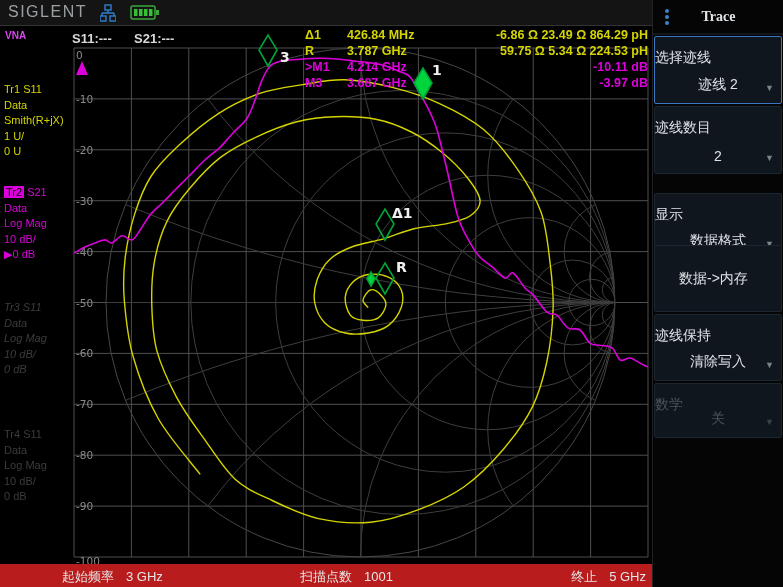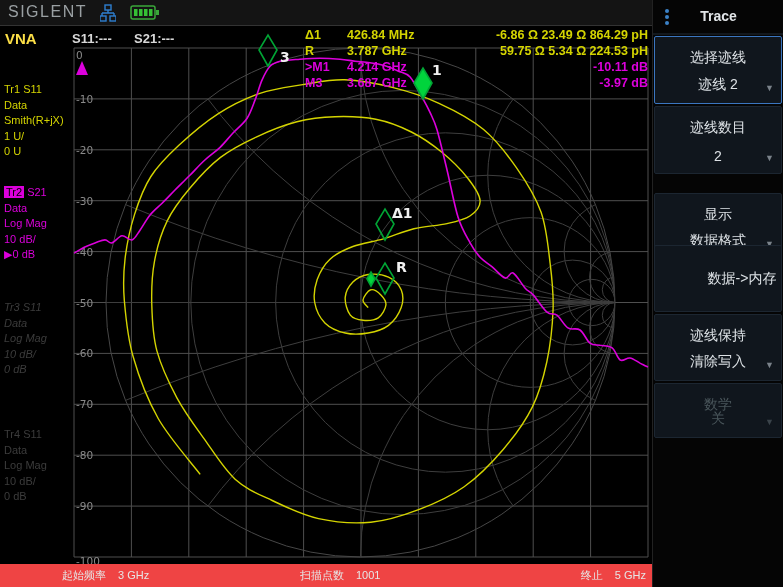--- a/index.html
+++ b/index.html
@@ -6,48 +6,48 @@
   #app{position:relative;width:783px;height:587px;background:#000;overflow:hidden;
        font-family:"Liberation Sans","DejaVu Sans",sans-serif;}
   #chart{position:absolute;left:0;top:0;z-index:1;}
   
   .topbar{position:absolute;left:0;top:0;width:783px;height:25px;background:#141414;
           border-bottom:1px solid #333;z-index:3;}
   .logo{position:absolute;left:8px;top:3px;font-size:16px;font-weight:normal;color:#9aa0a3;letter-spacing:1.5px;}
   .lan-ic{position:absolute;left:100px;top:4px;}
   .batt-ic{position:absolute;left:130px;top:4px;}
   
-  .vna{position:absolute;left:5px;top:30px;font-size:15px;font-weight:bold;color:#fde047;z-index:3;}
+  .vna{position:absolute;left:5px;top:30px;font-size:10px;font-weight:bold;color:#d946ef;z-index:3;}
   .slabel{position:absolute;top:31px;font-size:13px;font-weight:bold;color:#d8d8d8;z-index:3;}
   .tr-block{position:absolute;left:4px;width:70px;font-size:11px;line-height:15.5px;z-index:3;white-space:nowrap;}
   .tr-block .hl{color:#000;padding:0 2px;}
   
   .ro-row{position:absolute;left:305px;width:343px;height:16px;display:flex;z-index:3;
           font-size:12.5px;font-weight:bold;}
   .ro-name{width:42px;text-align:left;}
   .ro-freq{width:90px;}
   .ro-val{margin-left:auto;text-align:right;}
   
-  .bottombar{position:absolute;left:0;top:564px;width:652px;height:23px;background:#ef4444;z-index:3;
-             font-size:11px;color:#e6e6e6;}
+  .bottombar{position:absolute;left:0;top:564px;width:652px;height:23px;background:#b91c1c;z-index:3;
+             font-size:13px;color:#e6e6e6;}
   .bb-start{position:absolute;left:62px;top:4px;}
   .bb-points{position:absolute;left:300px;top:4px;}
   .bb-stop{position:absolute;right:6px;top:4px;}
   .bb-lab{margin-right:12px;}
   
   .menu{position:absolute;left:652px;top:0;width:131px;height:587px;background:#050505;
         border-left:1px solid #222;z-index:3;}
-  .menu-header{position:relative;height:33px;border-bottom:2px solid #13181d;}
+  .menu-header{position:relative;height:33px;border-bottom:2px solid #13181d;font-family:Liberation Serif, serif;}
   .menu-title{text-align:center;line-height:33px;color:#e2e6e9;font-size:14px;font-weight:bold;}
   .kebab{position:absolute;left:12px;top:7px;width:6px;height:20px;}
   .kebab i{display:block;width:4px;height:4px;border-radius:50%;background:#3b82c8;margin:2px 0;}
   .menu-btn{position:absolute;left:1px;width:128px;background:#10161d;border:1px solid #1c2631;
             border-radius:2px;box-sizing:border-box;color:#dde2e6;font-size:14px;cursor:pointer;}
   .menu-btn.selected{border:1px solid #3b76c0;}
-  .menu-btn .m-label{position:absolute;top:12px;width:100%;text-align:center;}
+  .menu-btn .m-label{position:absolute;top:12px;width:100%;}
   .menu-btn .m-label.only{top:50%;transform:translateY(-50%);margin-left:24px;}
   .menu-btn .m-value{position:absolute;bottom:9px;width:100%;text-align:center;}
   .menu-btn .m-arrow{position:absolute;right:7px;bottom:10px;font-size:9px;color:#7a828a;}
   .menu-btn.disabled{color:#49555a;}
   .menu-btn.disabled .m-arrow{color:#3a434a;}
 </style>
 </head>
 <body>
 
 <div id="app">

